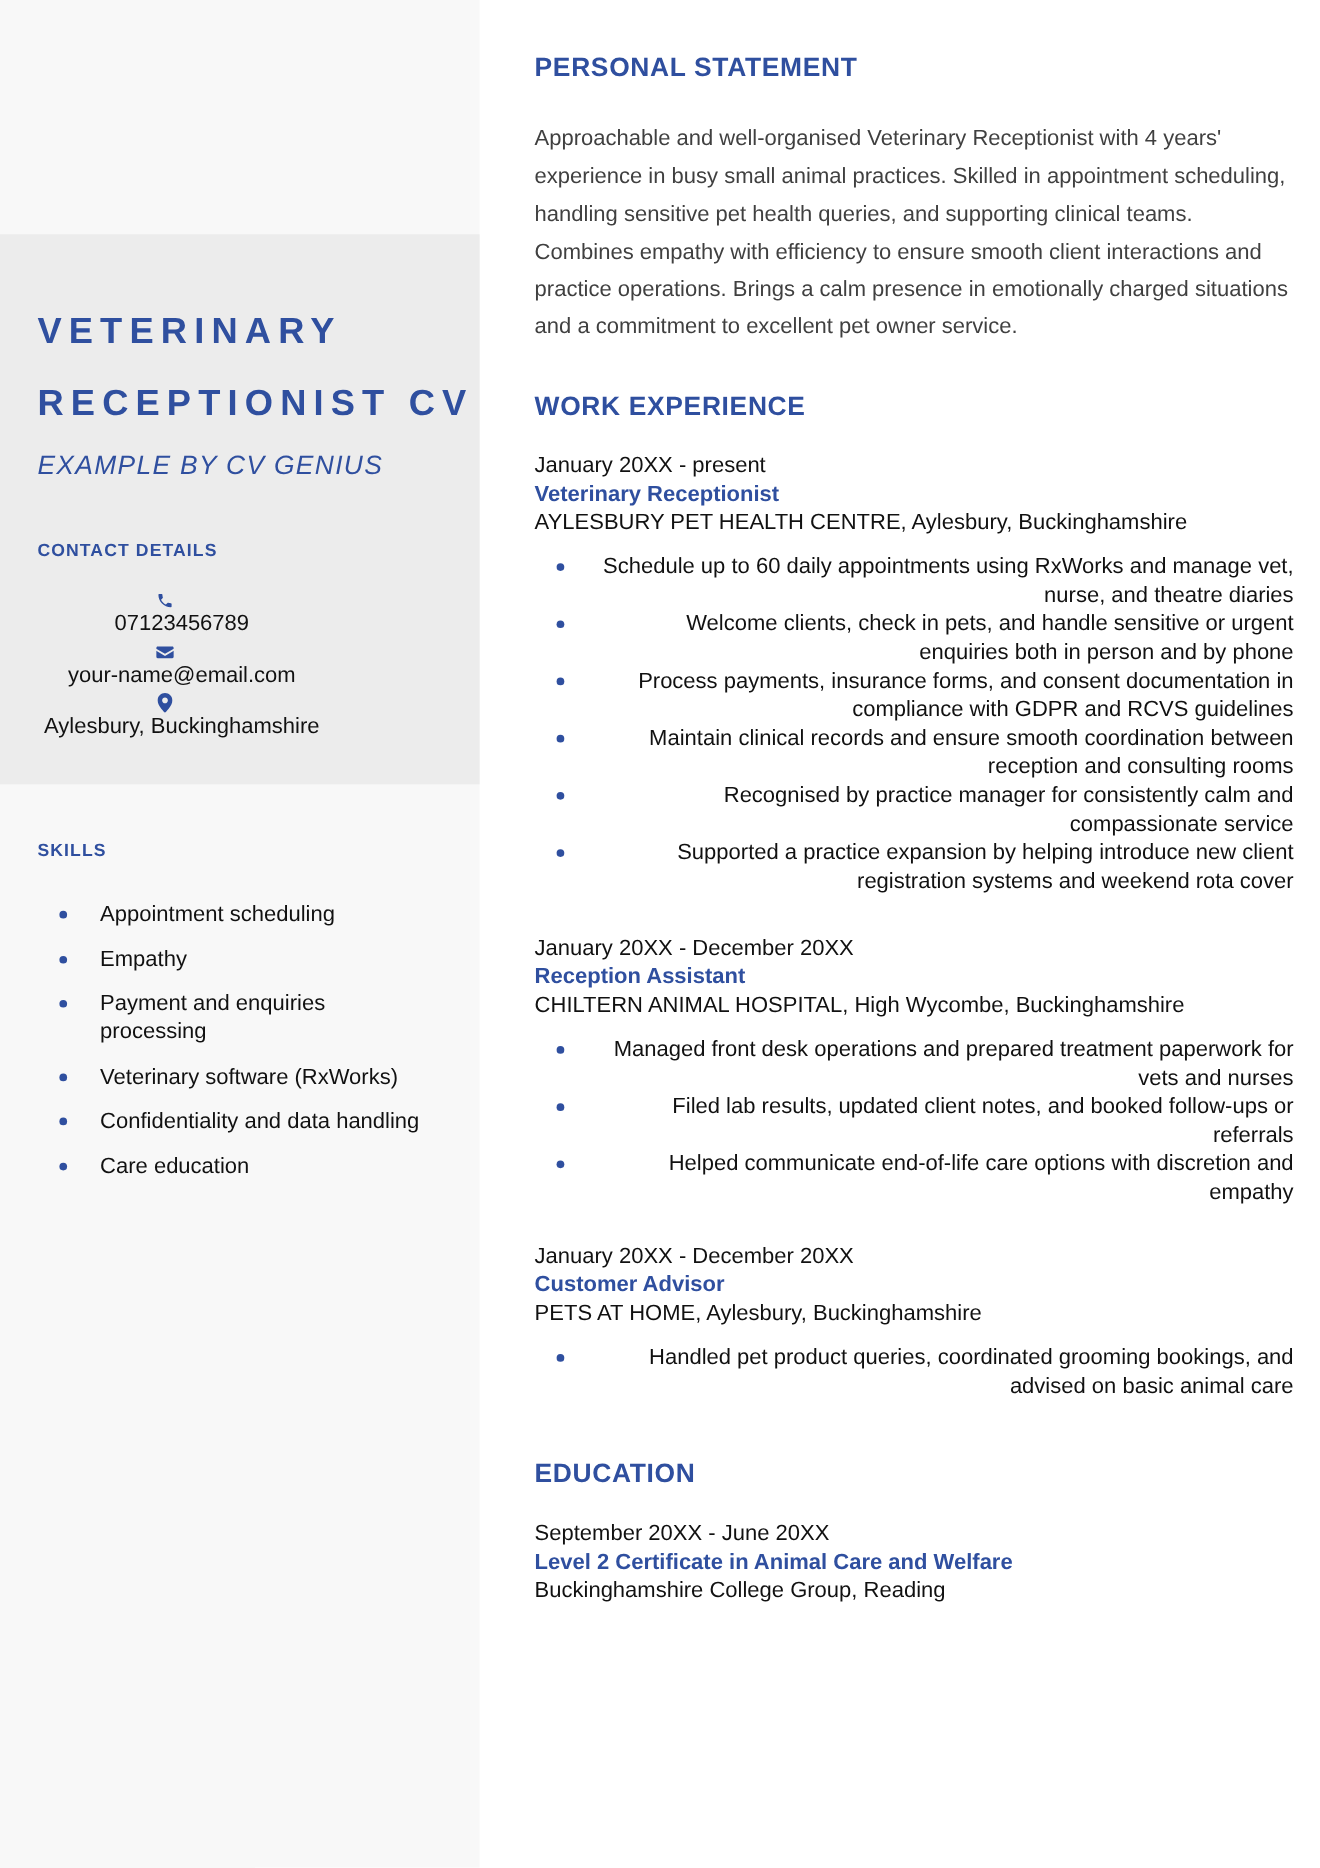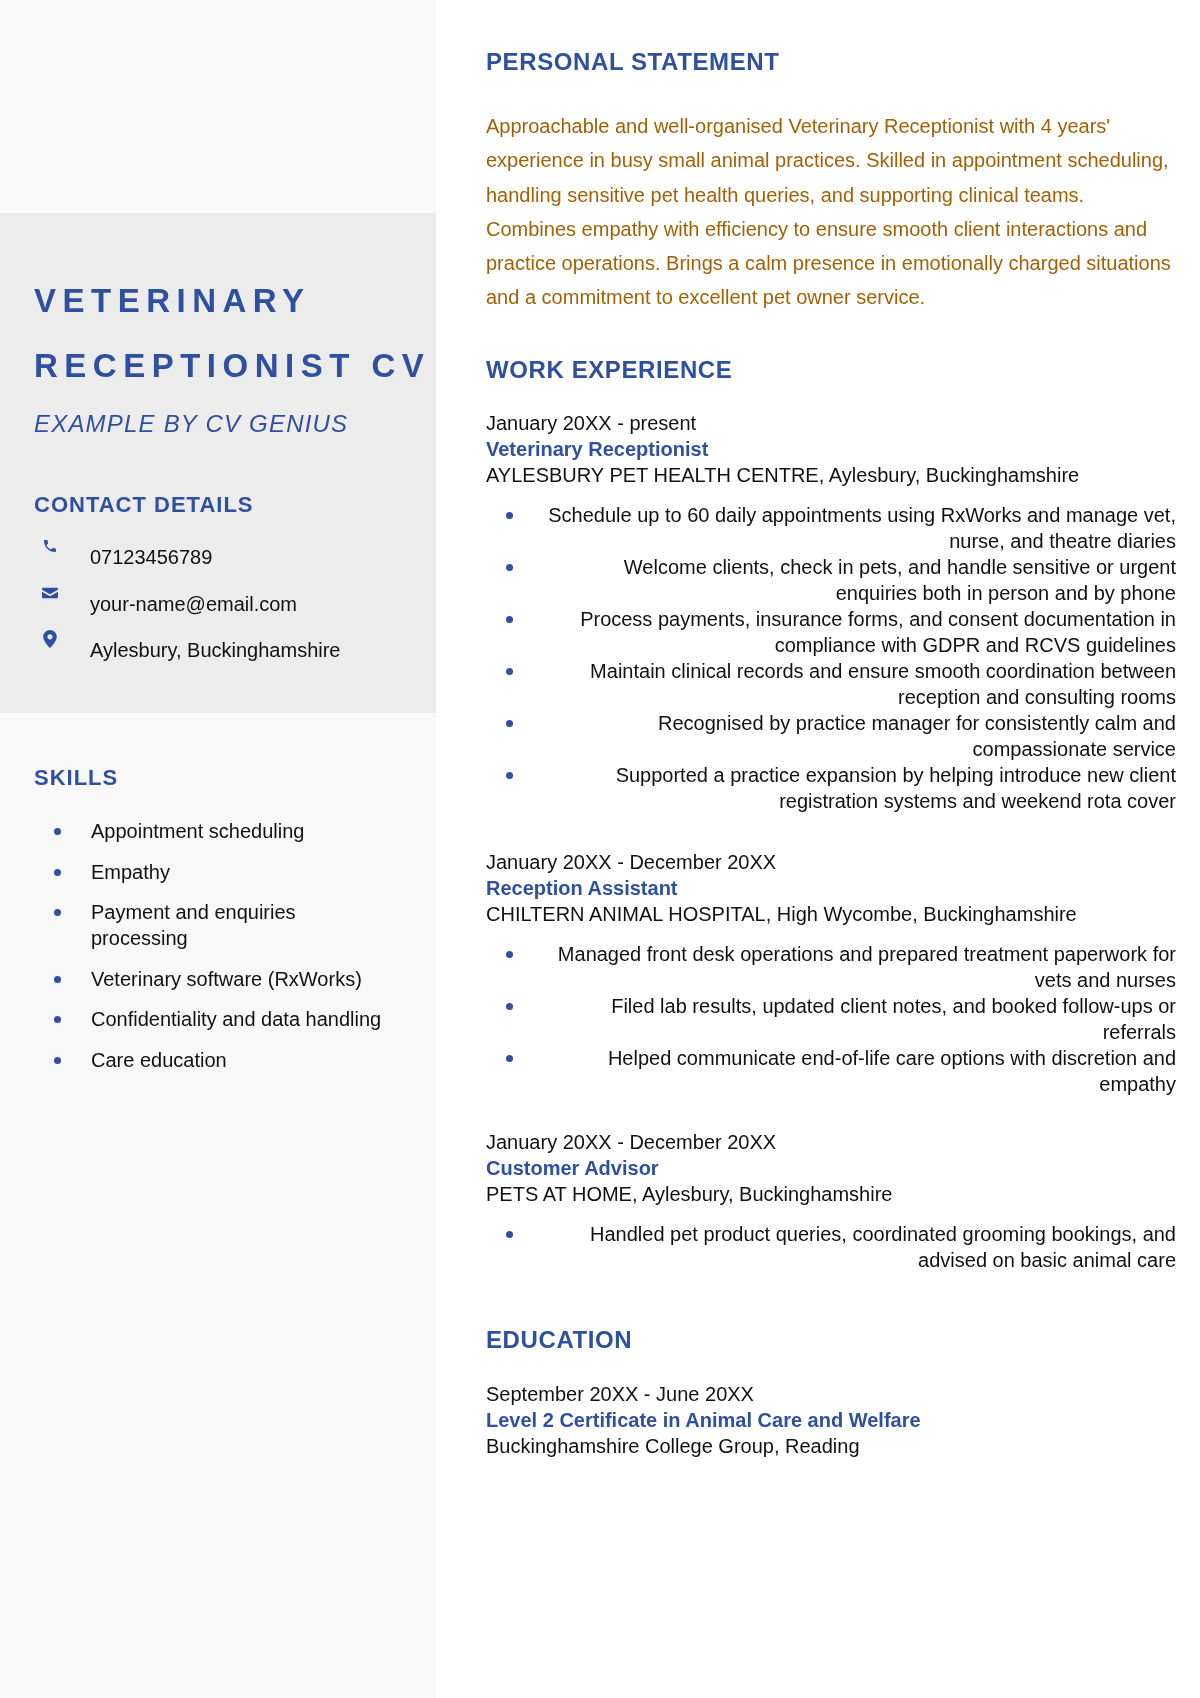--- a/index.html
+++ b/index.html
@@ -5,35 +5,35 @@
   * { margin: 0; padding: 0; box-sizing: border-box; }
   html, body { width: 1200px; height: 1698px; background: #ffffff; }
   body { font-family: "Liberation Sans", "DejaVu Sans", sans-serif; color: #111111; position: relative; overflow: hidden; }
 
   .sidebar { position: absolute; left: 0; top: 0; width: 436px; height: 1698px; background: #f8f8f8; }
   .sidebar-band { position: absolute; left: 0; top: 213px; width: 436px; height: 500px; background: #ececec; }
 
   .cv-title { position: absolute; left: 34px; top: 268px; font-size: 33px; font-weight: bold; letter-spacing: 6.5px; line-height: 65px; color: #2f4f9f; text-transform: uppercase; }
   .cv-subtitle { position: absolute; left: 34px; top: 410px; font-size: 24px; font-style: italic; letter-spacing: 1.2px; color: #2f4f9f; }
 
-  .side-heading { position: absolute; left: 34px; font-size: 22px; font-weight: bold; letter-spacing: 1px; color: #2f4f9f; text-transform: uppercase; }
+  .side-heading { position: absolute; left: 34px; font-size: 16px; font-weight: bold; letter-spacing: 1px; color: #2f4f9f; text-transform: uppercase; }
 
   .contact-list { position: absolute; left: 40px; top: 546px; list-style: none; }
-  .contact-item { display: flex; align-items: flex-start; height: 46.5px; font-size: 20px; color: #111; }
+  .contact-item { display: flex; align-items: center; height: 46.5px; font-size: 20px; color: #111; flex-direction: column; }
   .contact-icon { width: 20px; height: 20px; display: inline-flex; align-items: center; justify-content: center; margin-right: 30px; margin-top: -10px; }
   .contact-icon svg { fill: #2f4f9f; }
 
   .skills-list { position: absolute; left: 34px; top: 818px; list-style: none; width: 380px; }
   .skill-item { position: relative; padding-left: 57px; font-size: 20px; line-height: 26px; margin-bottom: 14.5px; color: #111; }
   .bullet { position: absolute; width: 7px; height: 7px; border-radius: 50%; background: #2f4f9f; }
   .skill-item .bullet { left: 20px; top: 10px; }
 
   .main { position: absolute; left: 486px; top: 0; width: 680px; }
   .main-heading { position: absolute; left: 0; font-size: 24px; font-weight: bold; letter-spacing: 0.6px; color: #2f4f9f; text-transform: uppercase; white-space: nowrap; }
-  .statement { position: absolute; left: 0; top: 109px; width: 690px; font-size: 20px; line-height: 34.3px; color: #a16207; }
+  .statement { position: absolute; left: 0; top: 109px; width: 690px; font-size: 20px; line-height: 34.3px; color: #404040; }
 
   .job { position: absolute; left: 0; width: 690px; }
   .job-date, .job-company { font-size: 20px; line-height: 26px; color: #111; }
   .job-title { font-size: 20px; line-height: 26px; font-weight: bold; color: #2f4f9f; }
   .job-bullets { list-style: none; margin-top: 14px; text-align: right; }
   .job-bullet { position: relative; padding-left: 57px; font-size: 20px; line-height: 26px; color: #111; }
   .job-bullet .bullet { left: 20px; top: 10px; }
 </style>
 </head>
 <body>

